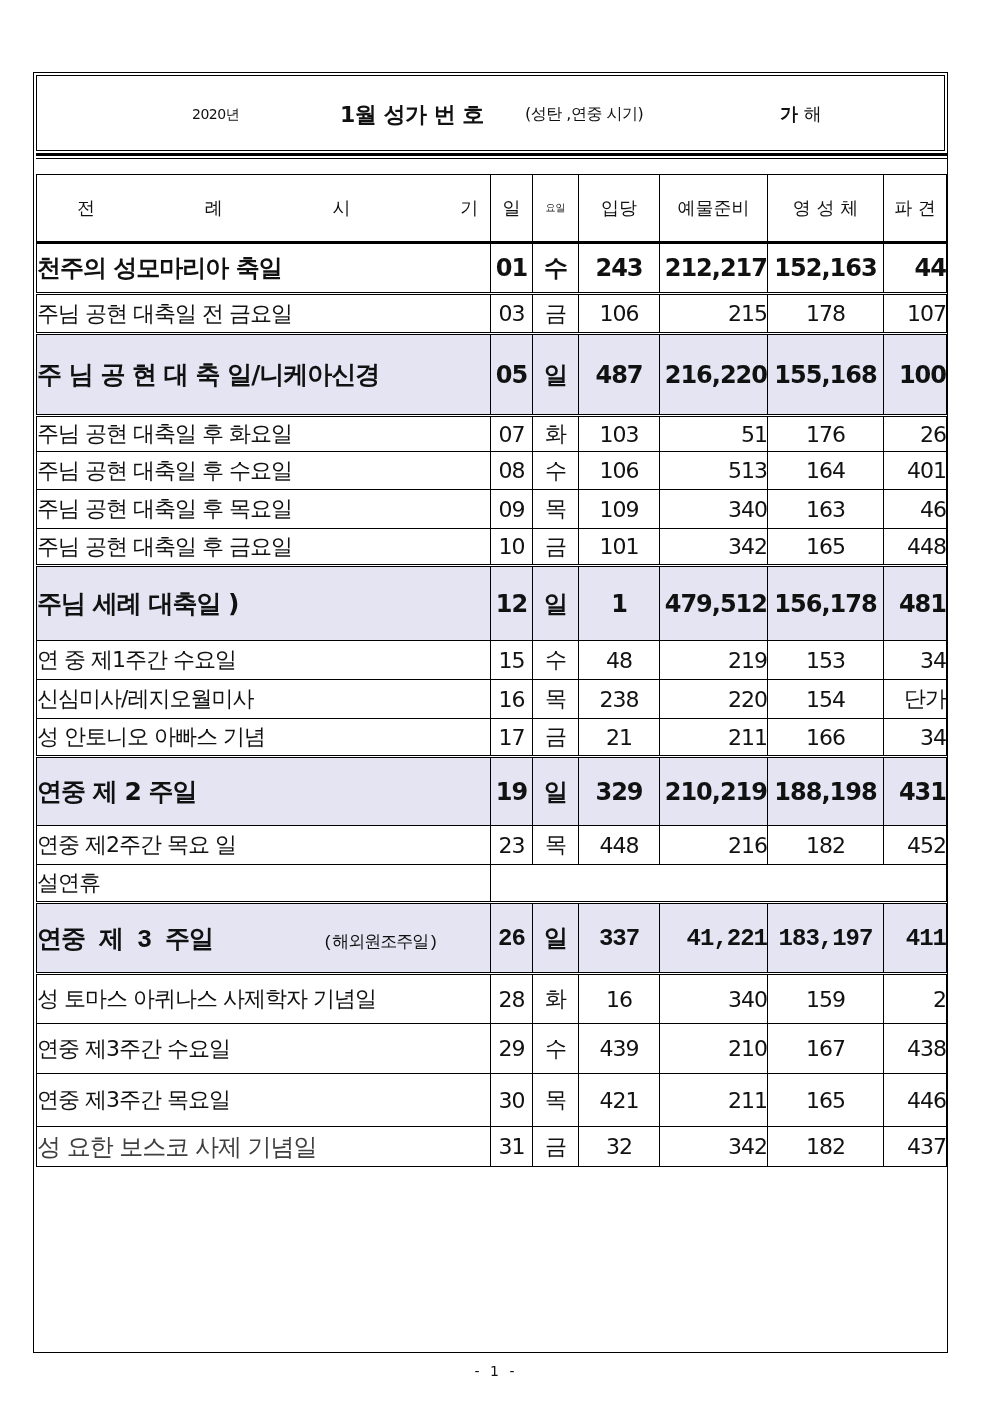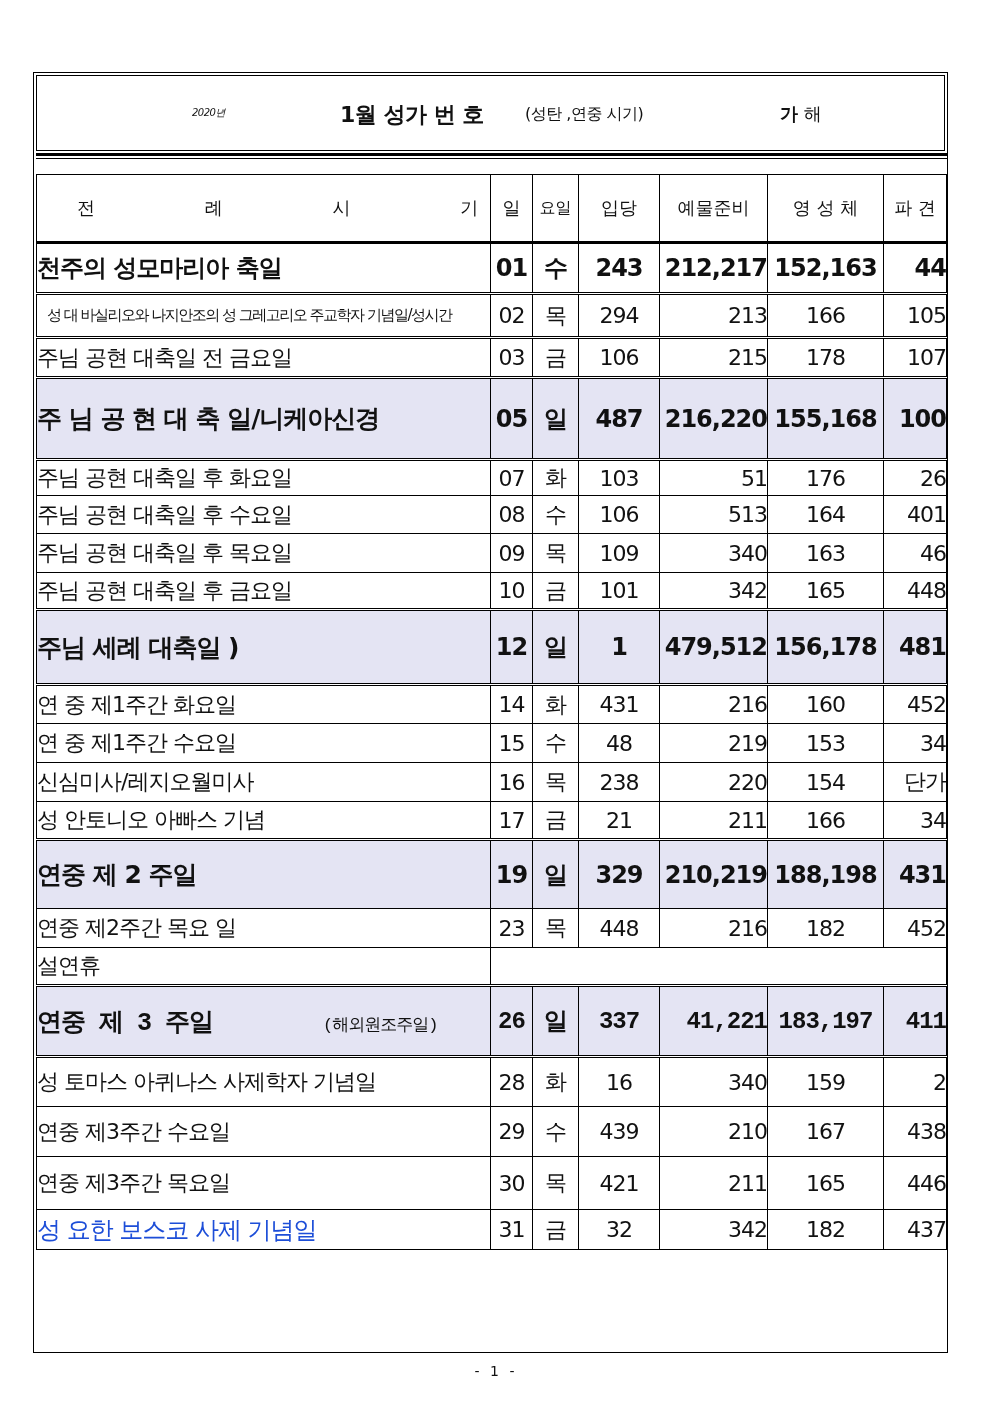--- a/index.html
+++ b/index.html
@@ -2,48 +2,48 @@
 <html><head>
 <meta charset="utf-8">
 <style>
   html, body { margin:0; padding:0; background:#ffffff; }
   body { width:992px; height:1403px; position:relative; overflow:hidden;
          font-family:"DejaVu Sans", "Liberation Sans", sans-serif; color:#111; }
   .page-frame { position:absolute; left:33px; top:72px; width:915px; height:1281px;
          border:1px solid #000; box-sizing:border-box; }
   .title-box { position:absolute; left:36px; top:75px; width:909px; height:76px;
          border:1px solid #000; box-sizing:border-box; }
-  .title-year { position:absolute; left:192px; top:106px; font-size:10px; letter-spacing:-0.5px;font-style:italic; }
+  .title-year { position:absolute; left:192px; top:106px; font-size:14px; letter-spacing:-0.5px; }
   .title-main { position:absolute; left:340px; top:100px; font-size:22px; font-weight:bold; letter-spacing:-0.5px; }
   .title-sub { position:absolute; left:525px; top:104px; font-size:16px; letter-spacing:-0.5px; }
   .title-cycle { position:absolute; left:780px; top:102px; font-size:18px; }
   .title-cycle b { font-weight:bold; }
   .thick-line { position:absolute; left:36px; top:153px; width:912px; height:3px; background:#000; }
   .thin-line { position:absolute; left:36px; top:158px; width:912px; height:1px; background:#000; }
   table.sched { position:absolute; left:36px; top:174px; width:910px; border-collapse:collapse;
          table-layout:fixed; }
   table.sched td { border:1px solid #000; padding:0; box-sizing:border-box; font-size:22px;
          letter-spacing:-1px; white-space:nowrap; overflow:hidden; }
   td.name { padding-left:12px; text-align:left; }
   td.day { text-align:center; }
   td.wd { text-align:center; }
   td.num { text-align:right; padding-right:14px; }
   td.c-ipdang { text-align:center; }
   td.c-pagyeon { text-align:right; padding-right:10px; }
   tr.hdr td { height:68px; text-align:center; font-size:18px; letter-spacing:0; border-bottom:3px solid #000; }
   tr.hdr td.h-name { letter-spacing:52px; padding-left:40px; }
-  tr.hdr td.h-wd { font-size:16px; }
+  tr.hdr td.h-wd { font-size:10px; }
   tr.hl td { background:#e4e4f3; font-weight:bold; font-size:24px; }
   tr.hl td.name { font-size:25px; }
   tr.bold td { font-weight:bold; font-size:24px; }
   tr.sep td { border-top:3px double #000; }
   tr.small td.name { font-size:15px; letter-spacing:-1.5px; padding-left:10px; }
   td.merged-empty { background:#fff; }
   span.sub-note { font-weight:normal; font-size:17px; margin-left:110px; }
-  tr.brown td.name { color:#1d4ed8; font-size:24px; }
+  tr.brown td.name { color:#404040; font-size:24px; }
   .page-num { position:absolute; left:0; width:992px; top:1363px; text-align:center; font-size:14px; letter-spacing:3px; }
 </style>
 </head>
 <body>
 
 <div class="page-frame"></div>
 <div class="title-box"></div>
 <span class="title-year">2020년</span>
 <span class="title-main">1월 성가  번 호</span>
 <span class="title-sub">(성탄 ,연중 시기)</span>
@@ -73,29 +73,20 @@
     </tr>
   <tr class="bold" style="height: 51px;">
         <td class="name"><span>천주의 성모마리아 축일</span></td>
         <td class="day">01</td>
         <td class="wd">수</td>
         <td class="c-ipdang">243</td>
         <td class="num">212,217</td>
         <td class="c-ipdang">152,163</td>
         <td class="c-pagyeon">44</td>
       </tr>
-      <tr class="small sep" style="height: 44px;">
-        <td class="name"><span>성 대 바실리오와 나지안조의 성 그레고리오 주교학자 기념일/성시간</span></td>
-        <td class="day">02</td>
-        <td class="wd">목</td>
-        <td class="c-ipdang">294</td>
-        <td class="num">213</td>
-        <td class="c-ipdang">166</td>
-        <td class="c-pagyeon">105</td>
-      </tr>
       <tr class="sep" style="height: 40px;">
         <td class="name"><span>주님 공현 대축일 전 금요일</span></td>
         <td class="day">03</td>
         <td class="wd">금</td>
         <td class="c-ipdang">106</td>
         <td class="num">215</td>
         <td class="c-ipdang">178</td>
         <td class="c-pagyeon">107</td>
       </tr>
       <tr class="hl sep" style="height: 82px;">
@@ -145,29 +136,20 @@
       </tr>
       <tr class="hl sep" style="height: 75px;">
         <td class="name"><span>주님 세례 대축일 )</span></td>
         <td class="day">12</td>
         <td class="wd">일</td>
         <td class="c-ipdang">1</td>
         <td class="num">479,512</td>
         <td class="c-ipdang">156,178</td>
         <td class="c-pagyeon">481</td>
       </tr>
-      <tr class="sep" style="height: 39px;">
-        <td class="name"><span>연 중  제1주간 화요일</span></td>
-        <td class="day">14</td>
-        <td class="wd">화</td>
-        <td class="c-ipdang">431</td>
-        <td class="num">216</td>
-        <td class="c-ipdang">160</td>
-        <td class="c-pagyeon">452</td>
-      </tr>
       <tr class="" style="height: 39px;">
         <td class="name"><span>연 중  제1주간 수요일</span></td>
         <td class="day">15</td>
         <td class="wd">수</td>
         <td class="c-ipdang">48</td>
         <td class="num">219</td>
         <td class="c-ipdang">153</td>
         <td class="c-pagyeon">34</td>
       </tr>
       <tr class="" style="height: 39px;">

